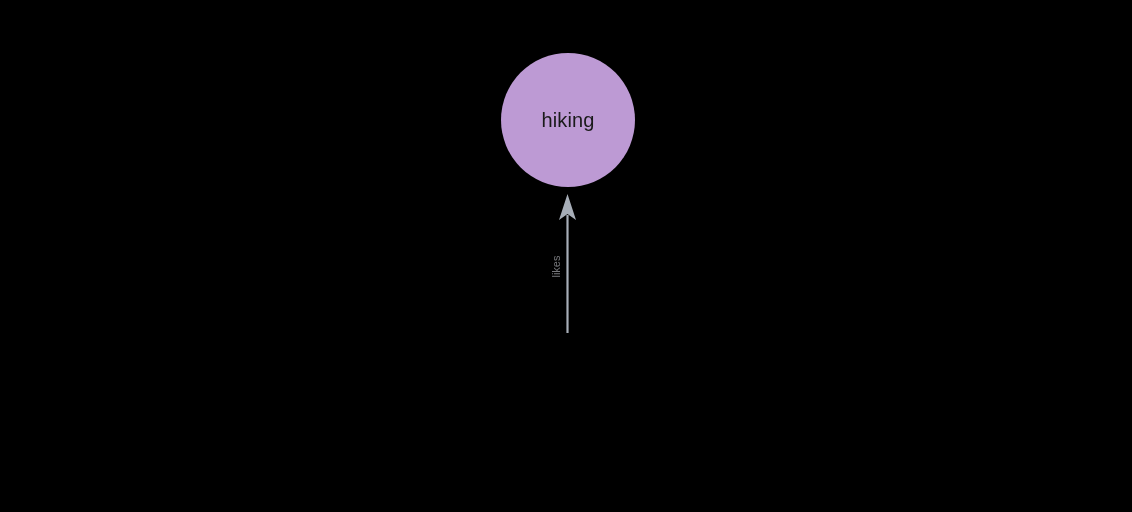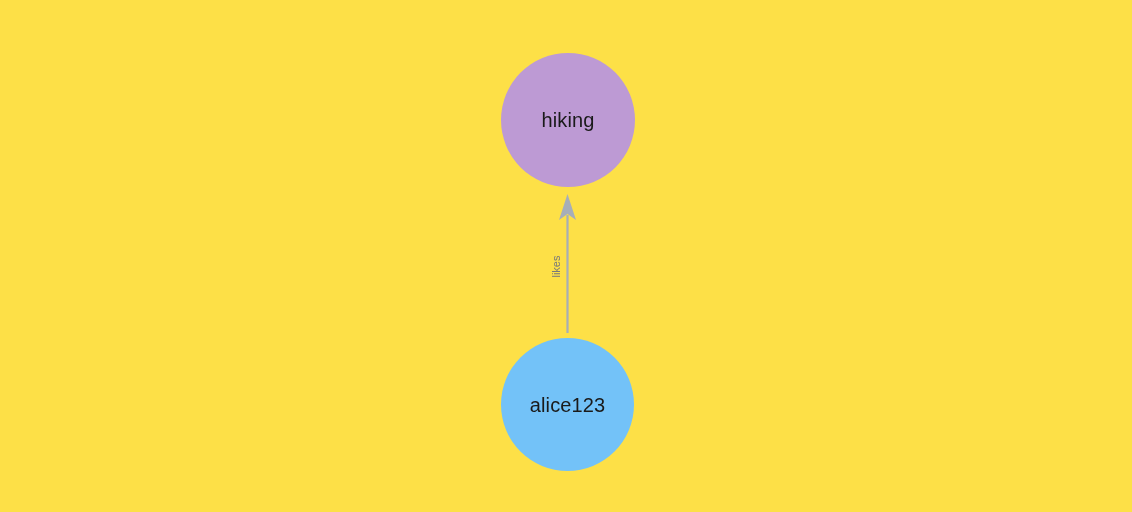--- a/index.html
+++ b/index.html
@@ -10,21 +10,21 @@
   body {
     width: 1132px;
     height: 512px;
     overflow: hidden;
     font-family: "Liberation Sans", sans-serif;
   }
   #graph-canvas {
     position: relative;
     width: 1132px;
     height: 512px;
-    background: #fde047;
+    background: #000000;
   }
   .edge-layer {
     position: absolute;
     left: 0;
     top: 0;
     width: 1132px;
     height: 512px;
     pointer-events: none;
   }
   .graph-node {
@@ -85,17 +85,14 @@
       <polygon points="567.5,194 576,220 567.5,214 559,220" fill="#a7aeb8"></polygon>
     </g>
   </svg>
 
   <div id="edge-label-likes" class="edge-label">likes</div>
 
   <div id="node-hiking" class="graph-node">
     <span class="node-label">hiking</span>
   </div>
 
-  <div id="node-alice123" class="graph-node">
-    <span class="node-label">alice123</span>
-  </div>
 
 </div>
 
 </body></html>

